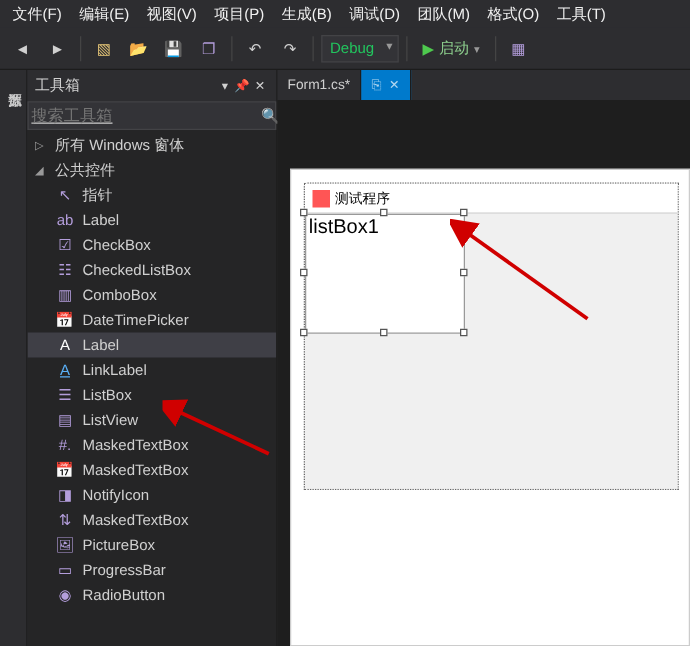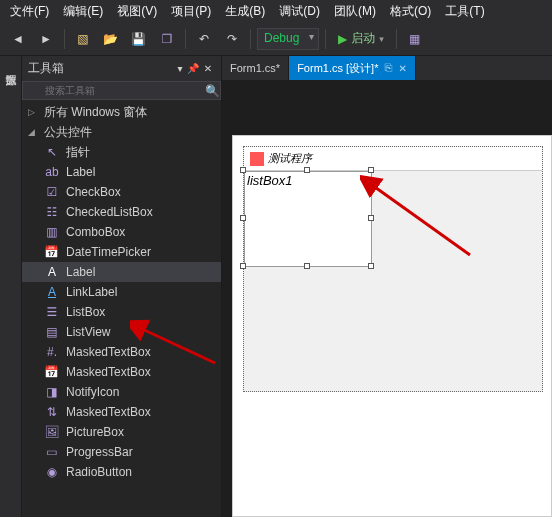--- a/index.html
+++ b/index.html
@@ -17,40 +17,40 @@
 .workspace { display: flex; height: calc(100% - 56px); }
 
 .side-tab { width: 22px; background: #2d2d30; display: flex; flex-direction: column; align-items: center; padding-top: 4px; border-right: 1px solid #1c1c1c; }
 .side-tab .tab-text { writing-mode: vertical-rl; color: #d0d0d0; font-size: 11px; padding: 6px 2px; cursor: pointer; }
 
 .toolbox { width: 200px; background: #252526; display: flex; flex-direction: column; border-right: 1px solid #1c1c1c; }
 .panel-header { display: flex; align-items: center; padding: 4px 6px; background: #2d2d30; color: #d0d0d0; font-size: 12px; gap: 0; }
 .panel-header .title { flex: 1; }
 .panel-header .hbtn { width: 14px; height: 14px; display: inline-flex; align-items: center; justify-content: center; cursor: pointer; font-size: 10px; }
 .search { display: flex; align-items: center; background: #333337; border: 1px solid #434346; margin: 0; }
-.search input { flex: 1; background: transparent; border: none; color: #d0d0d0; padding: 3px 22px; outline: none; font-size: 10px; }
+.search input { flex: 1; background: transparent; border: none; color: #d0d0d0; padding: 3px 2px; outline: none; font-size: 13px; text-decoration: underline; }
 .search .sicon { padding: 0 6px; color: #999; cursor: pointer; }
 .tree { flex: 1; overflow-y: auto; overflow-x: hidden; padding: 2px 0; }
 .tree-row { display: flex; align-items: center; padding: 2px 6px; cursor: pointer; color: #d0d0d0; gap: 6px; white-space: nowrap; height: 20px; }
 .tree-row.indent1 { padding-left: 22px; }
 .tree-row.selected { background: #3f3f46; }
 .tree-arrow { width: 10px; display: inline-block; font-size: 9px; color: #999; }
 .ctl-icon { width: 16px; height: 16px; display: inline-flex; align-items: center; justify-content: center; color: #b39ddb; flex-shrink: 0; }
 
 .editor-area { flex: 1; background: #1e1e1e; display: flex; flex-direction: column; gap: 45px; }
 .tab-strip { display: flex; background: #2d2d30; height: 24px; align-items: stretch; }
 .doc-tab { display: flex; align-items: center; padding: 0 8px; gap: 6px; color: #d0d0d0; cursor: pointer; font-size: 11px; border-right: 1px solid #1c1c1c; }
 .doc-tab.active { background: #007acc; color: #fff; }
 .doc-tab .close-x, .doc-tab .pin { font-size: 10px; opacity: 0.7; }
 .design-surface { flex: 1; background: #fff; margin: 10px 0 0 10px; position: relative; border: 1px solid #ccc; overflow: hidden; }
-.form-window { position: absolute; left: 10px; top: 10px; width: 300px; border: 1px dotted #666; background: #efefef; font-style: italic; }
+.form-window { position: absolute; left: 10px; top: 10px; width: 300px; border: 1px dotted #666; background: #efefef; }
 .form-titlebar { background: #fff; color: #000; padding: 4px 6px; display: flex; align-items: center; gap: 4px; font-size: 11px; border-bottom: 1px solid #ccc; }
 .form-titlebar .ficon { width: 14px; height: 14px; background: #ff5555; display: inline-block; }
 .form-body { background: #f0f0f0; height: 220px; position: relative; }
-.listbox-ctrl { position: absolute; left: 0; top: 0; width: 128px; height: 96px; background: #fff; border: 1px solid #999; font-size: 13px; color: #000; padding: 1px 2px; }
+.listbox-ctrl { position: absolute; left: 0; top: 0; width: 128px; height: 96px; background: #fff; border: 1px solid #999; font-size: 16px; color: #000; padding: 1px 2px; }
 .sel-handle { position: absolute; width: 6px; height: 6px; background: #fff; border: 1px solid #555; }
 
 .arrow { position: absolute; pointer-events: none; }
 
 svg { display: block; }
 </style>
 </head>
 <body>
 
 <div class="menubar">
@@ -185,21 +185,20 @@
         </div>
     </div>
   </div>
 
   <div class="editor-area">
     <div class="tab-strip">
       <div class="doc-tab">
         <span>Form1.cs*</span>
       </div>
       <div class="doc-tab active">
-        <span>Form1.cs [设计]*</span>
         <span class="pin">⎘</span>
         <span class="close-x">✕</span>
       </div>
     </div>
     <div class="design-surface">
       <div class="form-window">
         <div class="form-titlebar">
           <span class="ficon"></span>
           <span>测试程序</span>
         </div>

